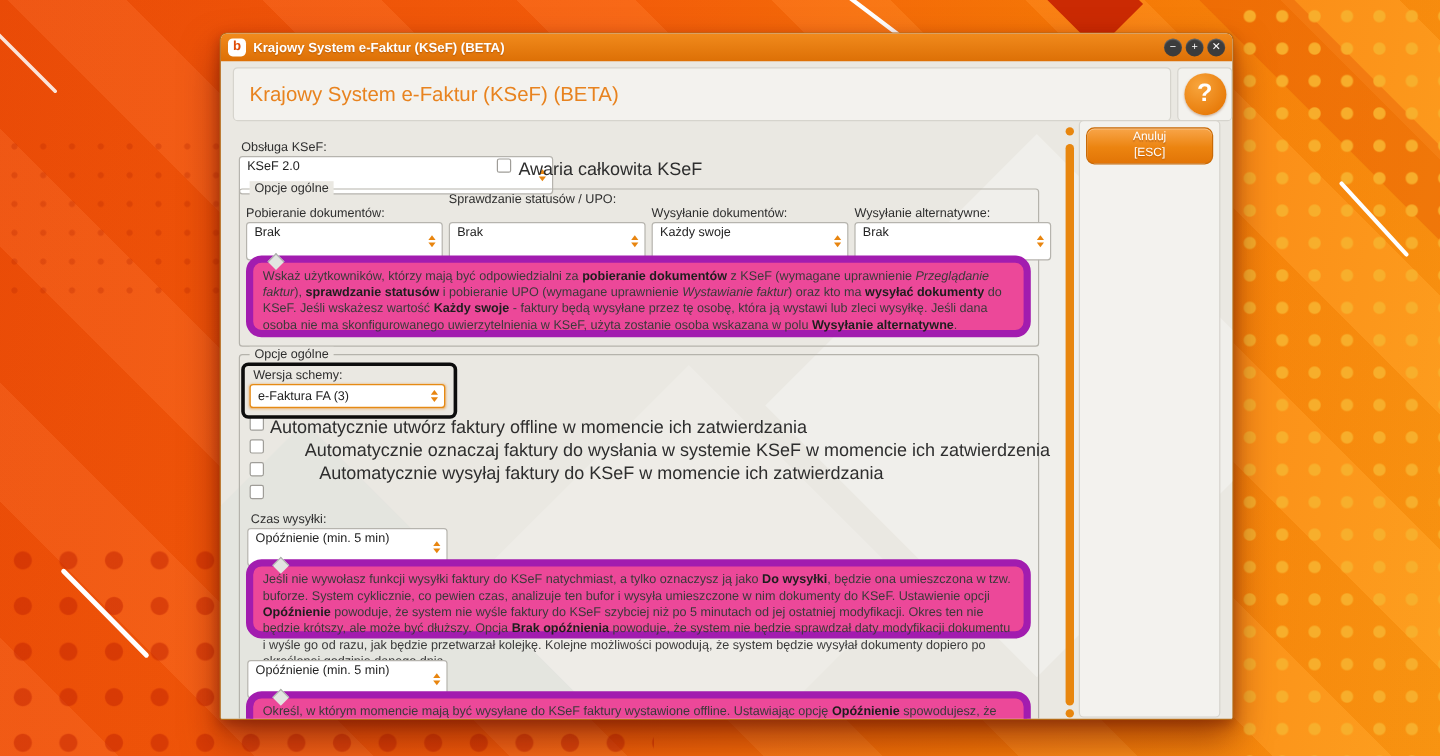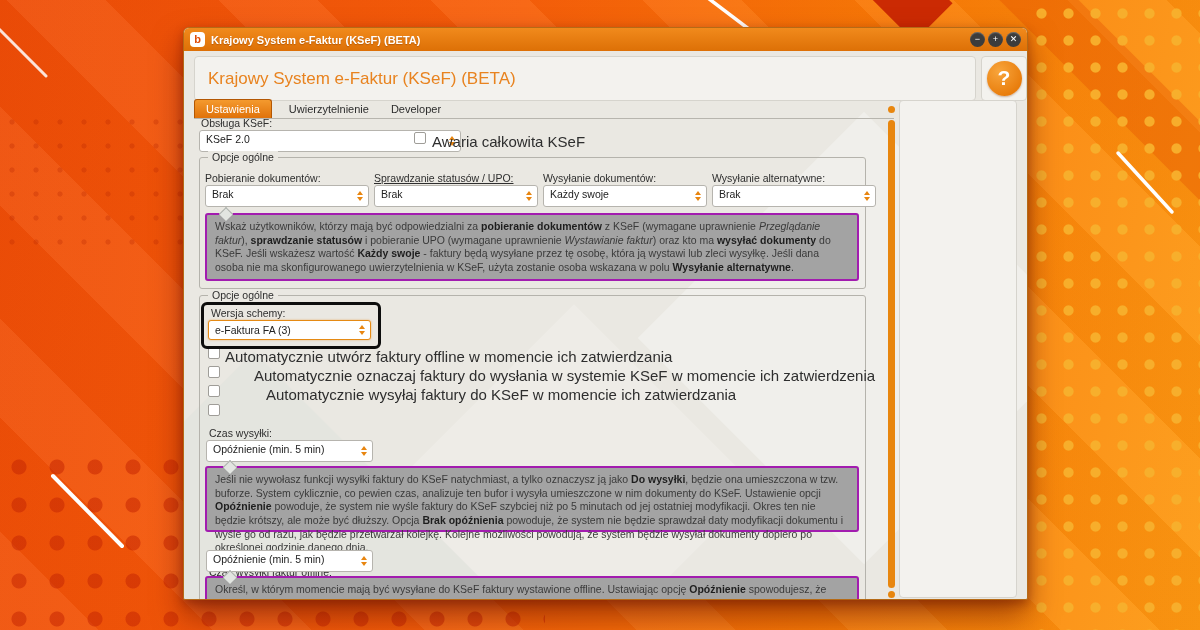--- a/index.html
+++ b/index.html
@@ -62,39 +62,39 @@
 
   .tabstrip { position:absolute; left:10px; top:72px; width:700px; height:19px;
     border-bottom:1px solid #b7b5ae; z-index:4; display:flex; align-items:flex-end; }
   .tab { font-size:11px; color:#2c2c2c; padding:3px 11px 3px; cursor:pointer; }
   .tab.active { background:linear-gradient(180deg,#f49a2e,#e0720a); color:#fff;
     border:1px solid #b35703; border-bottom:none; border-radius:3px 3px 0 0; margin-right:6px; }
 
   .content { position:absolute; left:0; top:91px; width:710px; height:482px; z-index:3; }
 
   .lbl { position:absolute; font-size:10.5px; color:#2e2e2e; white-space:nowrap; }
-  .select { position:absolute; height:22px; background:#fff; border:1px solid #b6b4ae;
+  .select { position:absolute; height:32px; background:#fff; border:1px solid #b6b4ae;
     border-radius:3px; font-size:10.5px; color:#222; padding:0 18px 0 6px; line-height:16px;
     cursor:pointer; white-space:nowrap; overflow:hidden; }
   .select.focus { border-color:#e58a14; box-shadow:0 0 2px rgba(232,130,12,.6); }
   .spin { position:absolute; right:5px; top:50%; transform:translateY(-50%);
     display:flex; flex-direction:column; gap:2px; }
   .spin i { display:block; width:0; height:0; border-left:3.5px solid transparent; border-right:3.5px solid transparent; }
   .spin .up { border-bottom:4px solid #e8850f; }
   .spin .dn { border-top:4px solid #e8850f; }
 
   .cb { position:absolute; width:12px; height:12px; background:#fff; border:1px solid #9f9d98;
     border-radius:2px; cursor:pointer; }
   .cb-lbl { position:absolute; font-size:15px; color:#2e2e2e; white-space:nowrap; cursor:pointer; }
 
   .grp { position:absolute; border:1px solid #b5b3ac; border-radius:3px; }
   .grp-legend { position:absolute; top:-7px; left:8px; background:#eae8e2; padding:0 4px;
     font-size:10.5px; color:#2e2e2e; }
 
-  .info { position:absolute; background:#a3a3a3; border:2px solid #a21caf; border-radius:3px;
+  .info { position:absolute; background:#ec4899; border:6px solid #a21caf; border-radius:13px;
     font-size:10.5px; line-height:1.3; color:#3a3a3a; padding:5px 8px; }
   .info b { color:#1e1e1e; }
   .info .tip { position:absolute; top:-6px; width:10px; height:10px; background:#e2e5e1;
     border-left:1px solid #adb1ac; border-top:1px solid #adb1ac; transform:rotate(45deg); }
 
   .hl-box { position:absolute; border:3px solid #0d0d0d; border-radius:6px; z-index:6; pointer-events:none; }
 
   .sidebar { position:absolute; left:715px; top:72px; width:118px; height:498px; z-index:4;
     padding:5px; }
   .action-btn { width:106px; height:31px; margin:0 auto 5px; border-radius:7px; cursor:pointer;
@@ -138,44 +138,39 @@
       <div class="winbtn">✕</div>
     </div>
 
     <div class="panel header-panel">
       <div class="page-title">Krajowy System e-Faktur (KSeF) (BETA)</div>
     </div>
     <div class="panel help-panel">
       <div class="help-btn">?</div>
     </div>
 
-    <div class="tabstrip">
-      <div class="tab active">Ustawienia</div>
-      <div class="tab">Uwierzytelnienie</div>
-      <div class="tab">Developer</div>
-    </div>
 
     <div class="content">
 
       <div class="lbl" style="left:17px; top:-2px;">Obsługa KSeF:</div>
       <div class="select" style="left:15px; top:11px; width:262px;">
         <span>KSeF 2.0</span>
         <span class="spin">
             <i class="up"></i>
             <i class="dn"></i>
           </span>
       </div>
       <div class="cb" style="left:230px; top:13px;"></div>
       <div class="cb-lbl" style="left:248px; top:14px;">Awaria całkowita KSeF</div>
 
       <div class="grp" style="left:15px; top:38px; width:667px; height:132px;">
         <div class="grp-legend">Opcje ogólne</div>
       </div>
       <div class="lbl" style="left:21px; top:53px;">Pobieranie dokumentów:</div>
-      <div class="lbl" style="left:190px; top:53px;text-decoration:underline;">Sprawdzanie statusów / UPO:</div>
+      <div class="lbl" style="left:190px; top:41px;">Sprawdzanie statusów / UPO:</div>
       <div class="lbl" style="left:359px; top:53px;">Wysyłanie dokumentów:</div>
       <div class="lbl" style="left:528px; top:53px;">Wysyłanie alternatywne:</div>
 
       <div class="select" style="left:21px; top:66px; width:164px;">
         <span>Brak</span>
         <span class="spin">
             <i class="up"></i>
             <i class="dn"></i>
           </span>
       </div>
@@ -257,15 +252,19 @@
       </div>
     </div>
 
     <div class="vscroll-track">
       <div class="vscroll-dot" style="top:0;"></div>
       <div class="vscroll-thumb"></div>
       <div class="vscroll-dot" style="top:485px;"></div>
     </div>
 
     <div class="panel sidebar">
+      <div class="action-btn">
+        <span>Anuluj</span>
+        <span>[ESC]</span>
+      </div>
     </div>
   </div>
 </div>
 
 </body></html>

